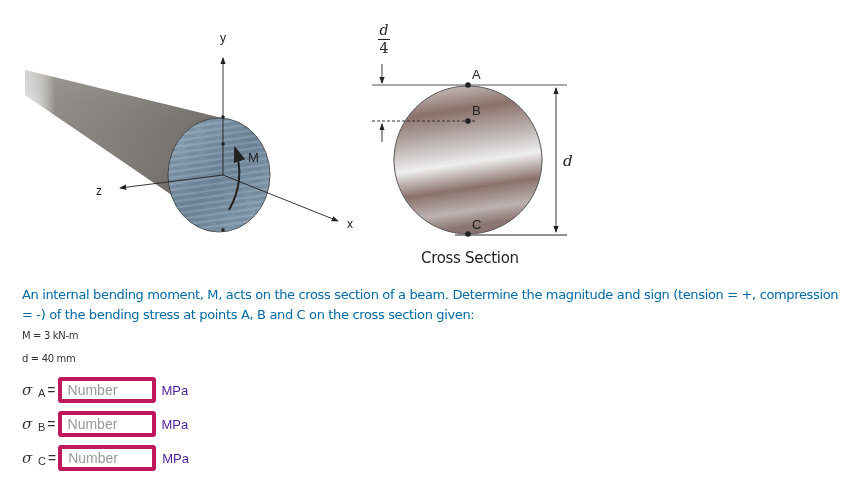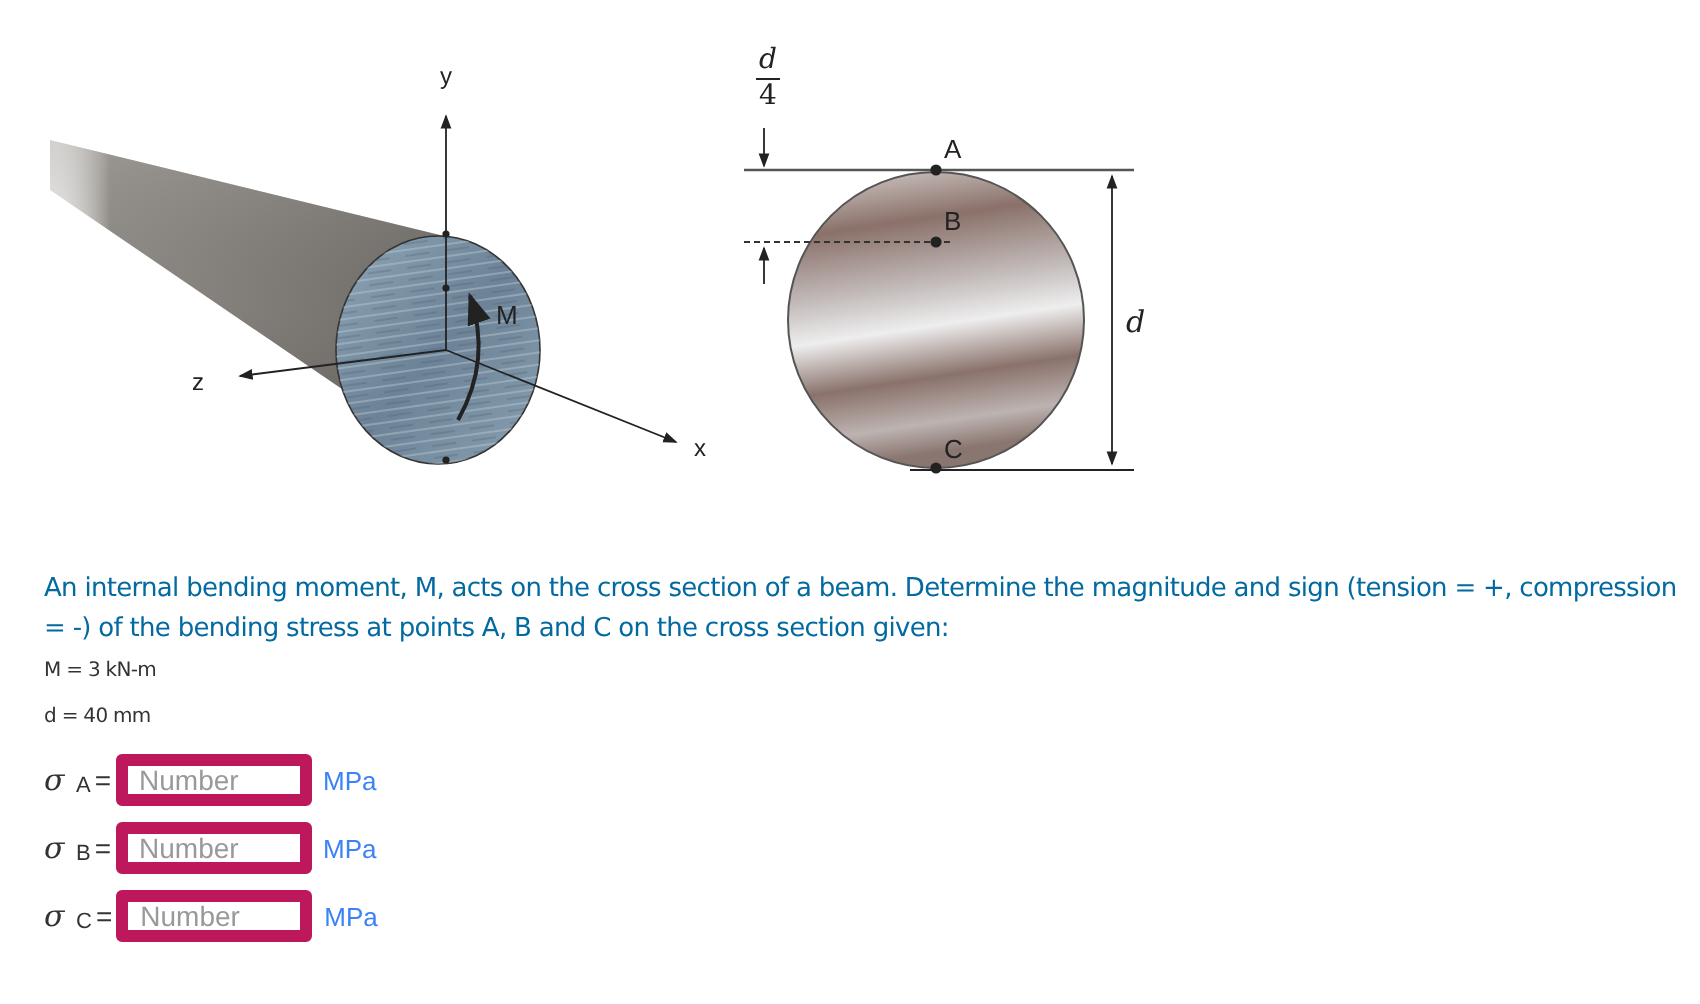--- a/index.html
+++ b/index.html
@@ -14,24 +14,24 @@
   .frac .bar { display:block; border-top:1px solid #222; margin:1px 1px; }
   .point-label { position:absolute; font-family:"Liberation Sans", sans-serif; font-size:13px; color:#222; }
   .caption { position:absolute; left:421px; top:249px; font-size:15px; color:#222; font-family:"DejaVu Sans", sans-serif; letter-spacing:-0.3px; }
   .problem { position:absolute; left:22px; top:285px; width:825px; font-size:13px; line-height:20px; color:#0369a1; font-family:"DejaVu Sans", sans-serif; letter-spacing:-0.35px; }
   .problem p { margin:0 0 10px 0; }
   .given { position:absolute; left:22px; font-size:10px; color:#333; font-family:"DejaVu Sans", sans-serif; letter-spacing:-0.35px; }
   .answer-row { position:absolute; left:22px; height:30px; display:flex; align-items:center; }
   .sigma { font-family:"DejaVu Serif", serif; font-style:italic; font-size:15px; color:#333; width:14px; }
   .sub { font-size:11px; color:#333; margin-left:2px; position:relative; top:3px; }
   .eq { font-size:14px; color:#333; margin-left:2px; margin-right:2px; }
-  .num-input { width:86px; height:26px; border:6px solid #be185d; border-radius:3px; padding:0 6px;
+  .num-input { width:86px; height:26px; border:4px solid #be185d; border-radius:3px; padding:0 6px;
                font-family:"Liberation Sans", sans-serif; font-size:14px; color:#0c4a6e; box-sizing:border-box; width:98px; }
   .num-input::placeholder { color:#999999; }
-  .unit { font-size:13px; color:#3b82f6; margin-left:6px;text-align:center; }
+  .unit { font-size:13px; color:#4c1d95; margin-left:6px;text-align:center; }
 </style>
 </head>
 <body>
 
 <div class="figure">
   <svg width="850" height="280" viewBox="0 0 850 280">
     <defs>
       <linearGradient id="beamBody" x1="0" y1="0" x2="1" y2="0">
         <stop offset="0" stop-color="#ffffff" stop-opacity="0"></stop>
         <stop offset="0.15" stop-color="#8f8b86"></stop>
@@ -104,20 +104,21 @@
     <span class="num">d</span>
     <span class="bar"></span>
     <span>4</span>
   </div>
   <span class="math-label" style="left:563px; top:152px; font-size:15px;">d</span>
 
   <span class="point-label" style="left:472px; top:67px;">A</span>
   <span class="point-label" style="left:472px; top:103px;">B</span>
   <span class="point-label" style="left:472px; top:217px;">C</span>
 
+  <span class="caption">Cross Section</span>
 </div>
 
 <div class="problem">
   <p>An internal bending moment, M, acts on the cross section of a beam.  Determine the magnitude and sign (tension = +, compression = -) of the bending stress at points A, B and C on the cross section given:</p>
 </div>
 <div class="given" style="top:330px;">M = 3 kN-m</div>
 <div class="given" style="top:353px;">d = 40 mm</div>
 
 <div class="answer-row" style="top:375px;">
   <span class="sigma">σ</span>

